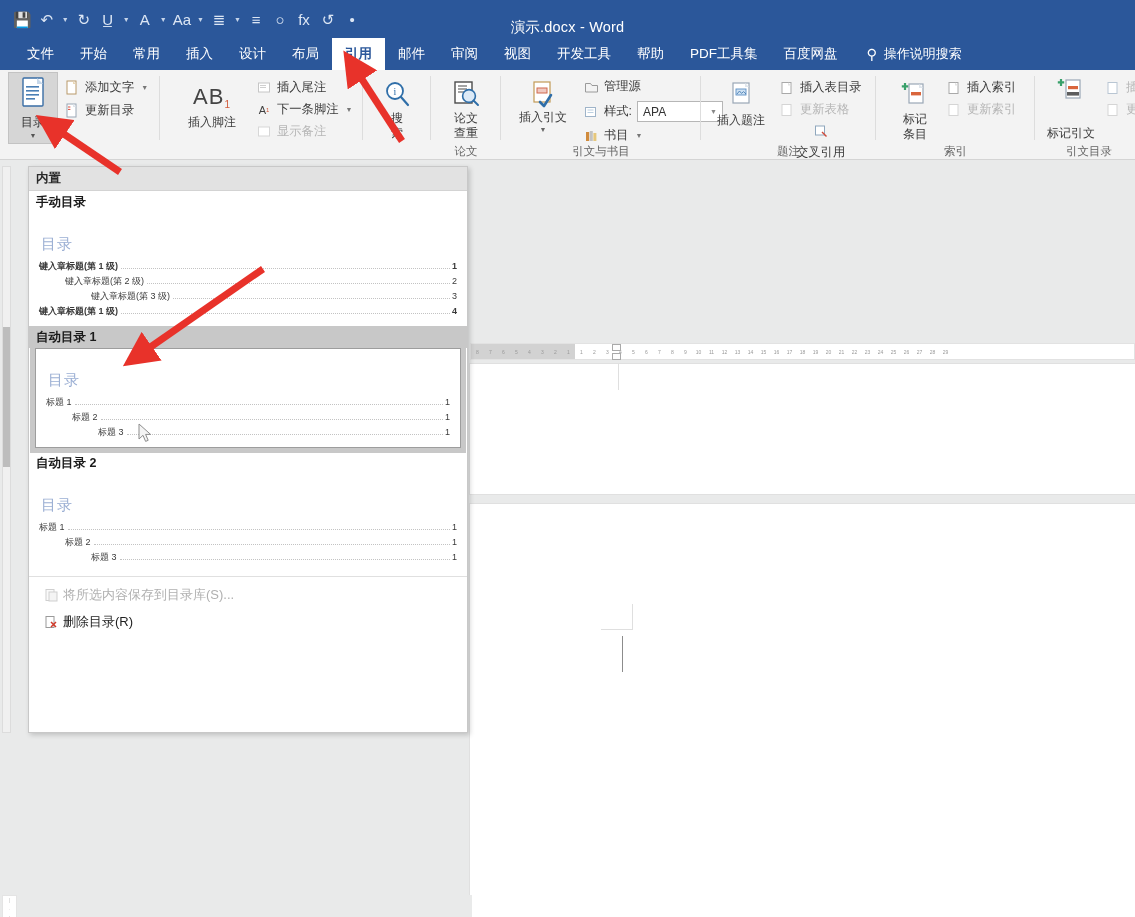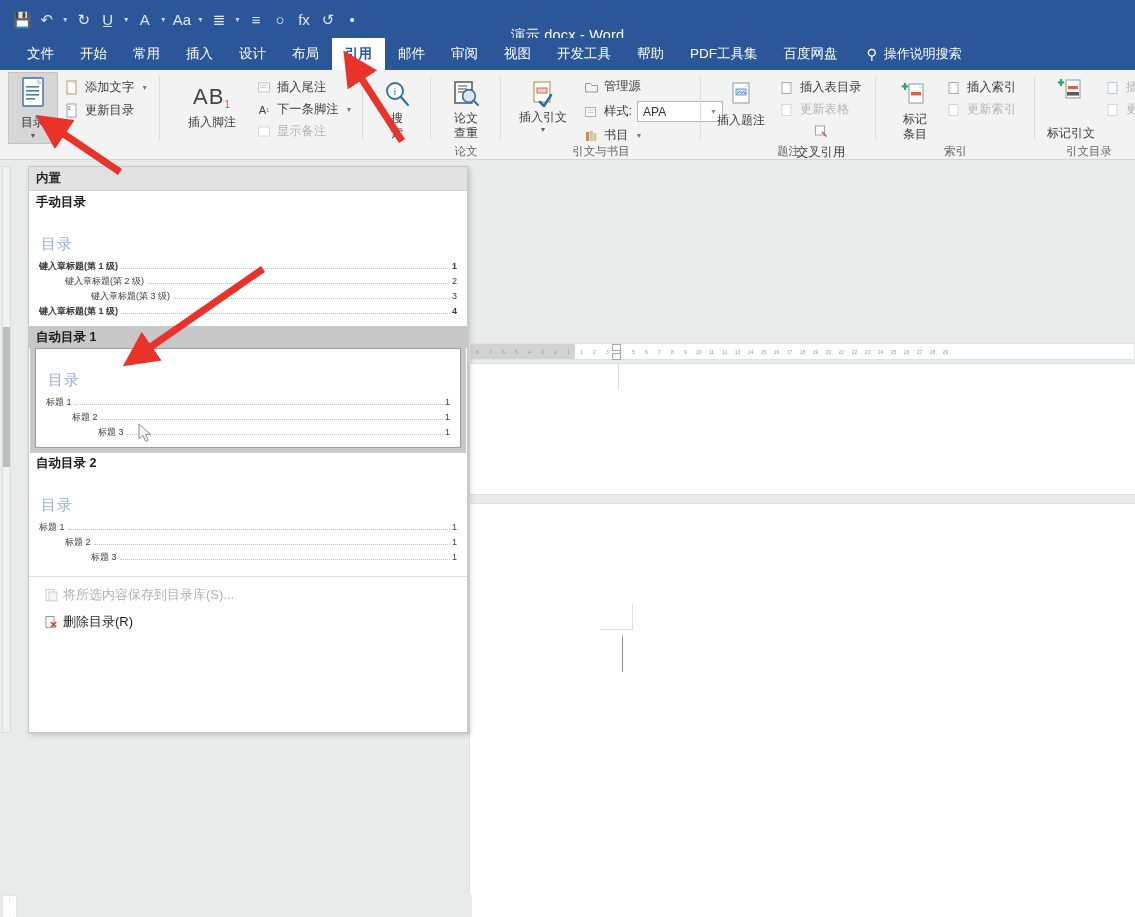--- a/index.html
+++ b/index.html
@@ -16,21 +16,21 @@
     position:absolute; left:0; top:0; width:1135px; height:38px;
     background:#2b579a; color:#fff;
   }
   .qat{ position:absolute; left:10px; top:0; height:38px; display:flex; align-items:center; gap:0px;}
   .qat-btn{
     height:30px; min-width:24px; padding:0 3px; display:flex; align-items:center; justify-content:center;
     color:#dce6f4; font-size:15px; line-height:1;
   }
   .qat-caret{ width:13px; display:flex; align-items:center; justify-content:center; font-size:7px; color:#c5d4ea;}
   .doc-title{
-    position:absolute; top:16px; left:0; width:1135px; height:38px;
+    position:absolute; top:8px; left:0; width:1135px; height:38px;
     display:flex; align-items:center; justify-content:center;
     font-size:14.5px; color:#ffffff; letter-spacing:.2px; pointer-events:none;
   }
 
   
   .tabstrip{
     position:absolute; left:0; top:38px; width:1135px; height:32px;
     background:#2b579a; display:flex; align-items:stretch; padding-left:14px;
   }
   .tab{

